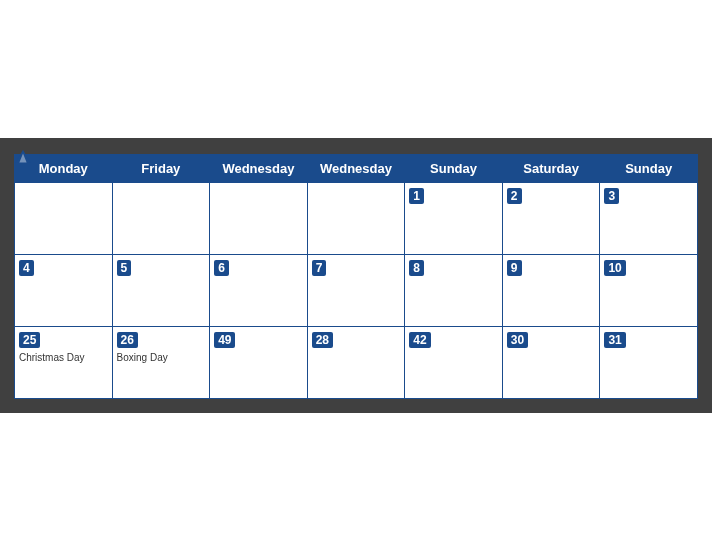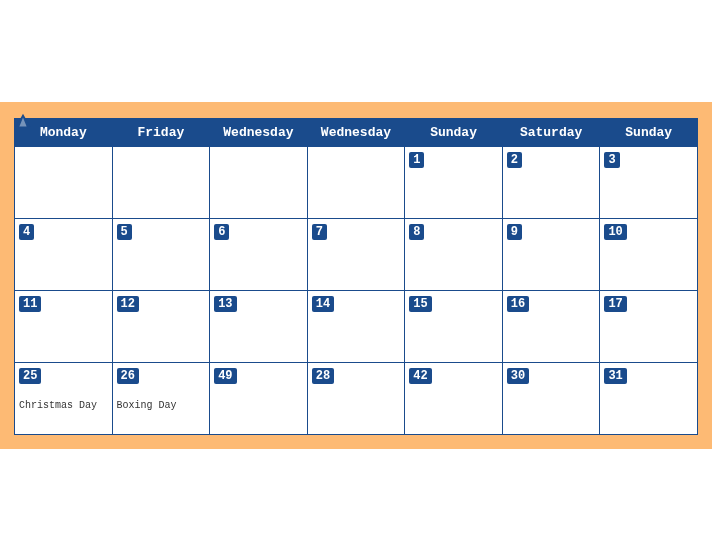--- a/index.html
+++ b/index.html
@@ -8,22 +8,21 @@
       background: #fff;
       display: flex;
       justify-content: center;
       align-items: center;
       width: 712px;
       min-height: 550px;
     }
     .calendar-wrapper {
       width: 712px;
       padding: 10px 14px 14px;
-      background: #fdba74;
-      font-family: Liberation Mono, monospace;
+      background: #404040;
     }
     .calendar-header {
       display: flex;
       align-items: center;
       justify-content: center;
       position: relative;
       margin-bottom: 6px;
     }
     .logo-area {
       position: absolute;
@@ -99,21 +98,21 @@
       padding: 1px 4px;
       border-radius: 2px;
       margin-bottom: 2px;
     }
     .empty-day {
       background: #fff;
     }
     .holiday-label {
       font-size: 10px;
       color: #333;
-      margin-top: 14px;
+      margin-top: 2px;
       display: block;
     }
     .logo-mountain {
       fill: #1a4b8c;
     }
   </style>
 </head>
 <body>
 
 <div class="calendar-wrapper">
@@ -159,29 +158,20 @@
         <tr>
           <td><span class="day-number">4</span></td>
           <td><span class="day-number">5</span></td>
           <td><span class="day-number">6</span></td>
           <td><span class="day-number">7</span></td>
           <td><span class="day-number">8</span></td>
           <td><span class="day-number">9</span></td>
           <td><span class="day-number">10</span></td>
         </tr>
         <tr>
-          <td><span class="day-number">11</span></td>
-          <td><span class="day-number">12</span></td>
-          <td><span class="day-number">13</span></td>
-          <td><span class="day-number">14</span></td>
-          <td><span class="day-number">15</span></td>
-          <td><span class="day-number">16</span></td>
-          <td><span class="day-number">17</span></td>
-        </tr>
-        <tr>
           <td><span class="day-number">25</span><span class="holiday-label">Christmas Day</span></td>
           <td><span class="day-number">26</span><span class="holiday-label">Boxing Day</span></td>
           <td><span class="day-number">49</span></td>
           <td><span class="day-number">28</span></td>
           <td><span class="day-number">42</span></td>
           <td><span class="day-number">30</span></td>
           <td><span class="day-number">31</span></td>
         </tr>
       </tbody>
   </table>

